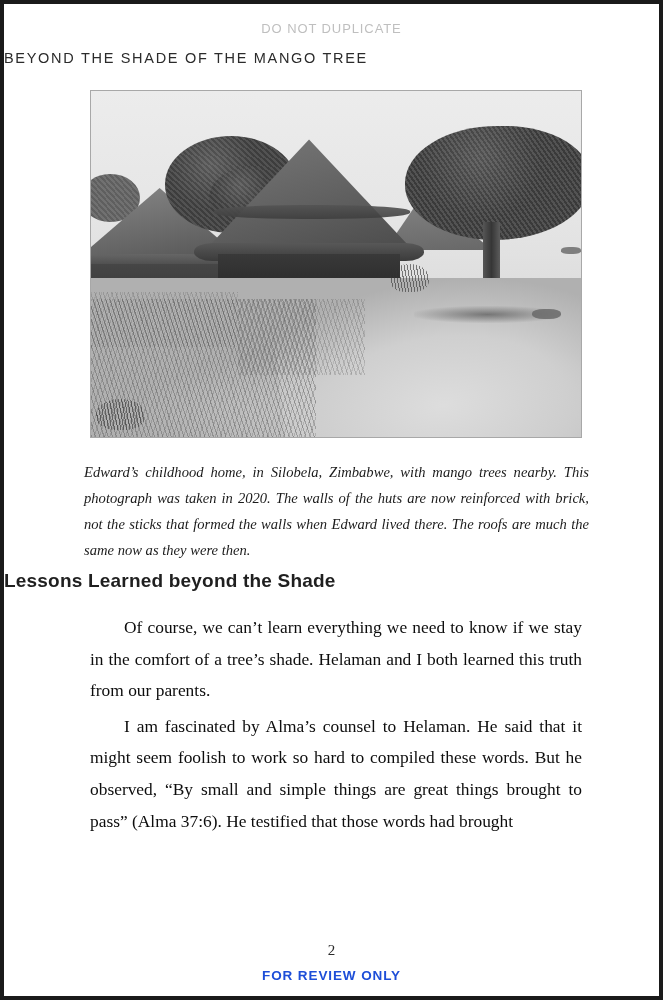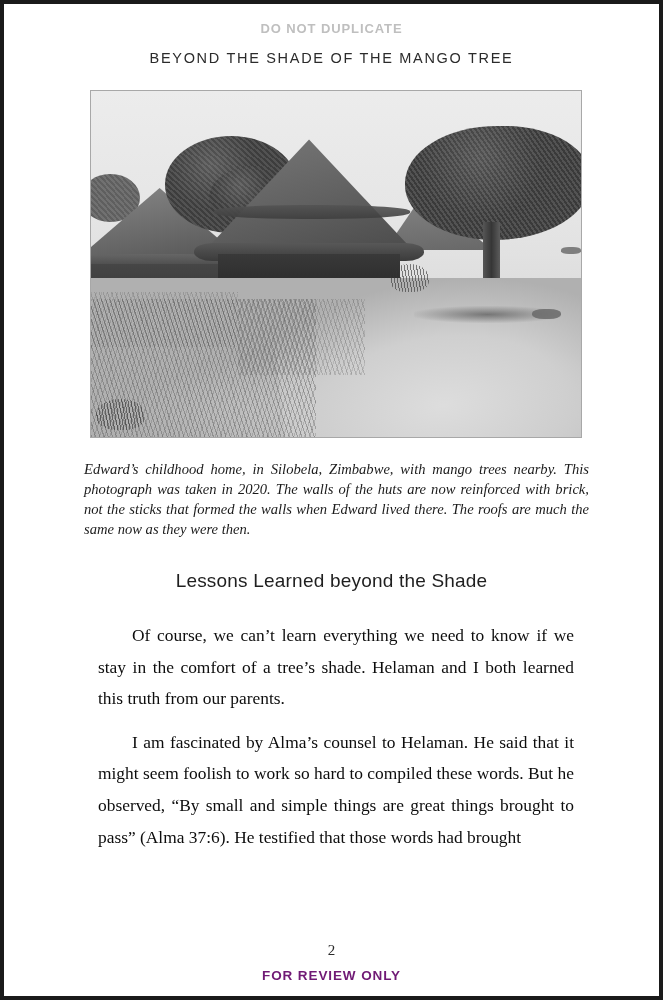--- a/index.html
+++ b/index.html
@@ -22,32 +22,32 @@
   }
 
   
   .watermark-top {
     position: absolute;
     top: 17px;
     left: 0;
     right: 0;
     text-align: center;
     font-family: "Liberation Sans", sans-serif;
-    font-weight: bold;
+    font-weight: normal;
     font-size: 13px;
     letter-spacing: 0.9px;
     color: #bfbfbf;
   }
 
   .running-head {
     position: absolute;
     top: 46px;
     left: 0;
     right: 0;
-    text-align: center;
+    text-align: left;
     font-family: "Liberation Sans", sans-serif;
     font-weight: 300;
     font-size: 14.5px;
     letter-spacing: 1.7px;
     color: #2b2b2b;
   }
 
   
   .figure {
     position: absolute;
@@ -262,53 +262,52 @@
 
   
   .caption {
     position: absolute;
     top: 455px;
     left: 80px;
     width: 505px;
     font-family: "Liberation Serif", serif;
     font-style: italic;
     font-size: 14.6px;
-    line-height: 20px;
+    line-height: 26px;
     color: #1b1b1b;
     text-align: justify;
   }
 
   
   .section-heading {
     position: absolute;
     top: 566px;
     left: 0;
     right: 0;
-    text-align: center;
     font-family: "Liberation Sans", sans-serif;
-    font-weight: 400;
+    font-weight: 700;
     font-size: 19px;
     letter-spacing: 0.2px;
     color: #1f1f1f;
   }
 
   .body-text {
     position: absolute;
     top: 604px;
     left: 82px;
     width: 500px;
     font-family: "Liberation Serif", serif;
     font-size: 17.4px;
     line-height: 31.6px;
     color: #0d0d0d;
     text-align: justify;
     text-justify: inter-word;
   }
   .body-text p {
-    margin: 12px;
+    margin: 4px;
     text-indent: 34px;
   }
 
   
   .folio {
     position: absolute;
     top: 938px;
     left: 0;
     right: 0;
     text-align: center;
@@ -319,21 +318,21 @@
   .watermark-bottom {
     position: absolute;
     top: 964px;
     left: 0;
     right: 0;
     text-align: center;
     font-family: "Liberation Sans", sans-serif;
     font-weight: bold;
     font-size: 13.5px;
     letter-spacing: 0.9px;
-    color: #701a75;
+    color: #1d4ed8;
   }
 </style>
 </head>
 <body>
 
 <div class="page">
 
   <div class="watermark-top">DO NOT DUPLICATE</div>
 
   <div class="running-head">BEYOND THE SHADE OF THE MANGO TREE</div>

